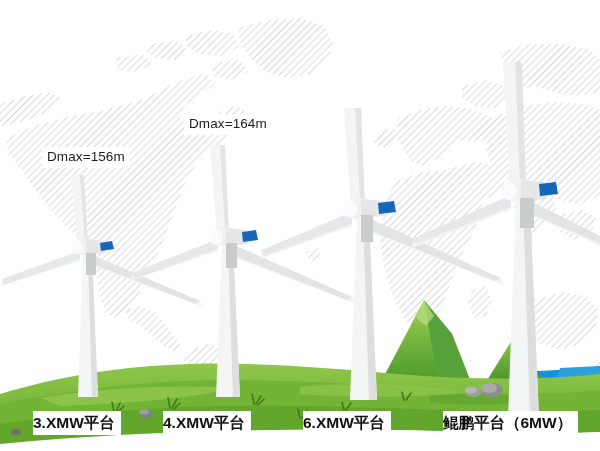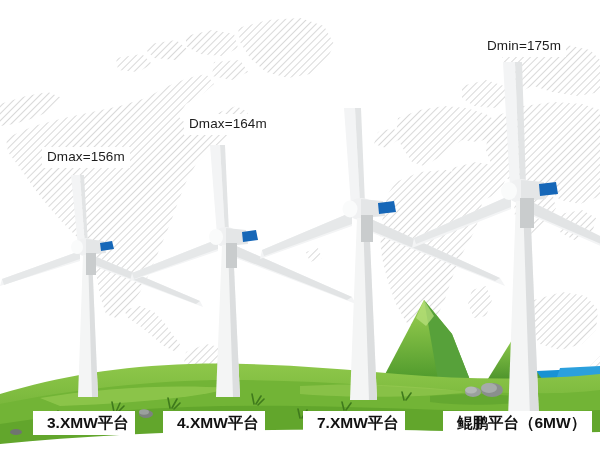--- a/index.html
+++ b/index.html
@@ -40,21 +40,21 @@
   }
 
   
   .plabel{
     position:absolute;
     background:#ffffff;
     color:#111111;
     font-weight:bold;
     white-space:nowrap;
     text-align:center;
-    padding:2px 6px 3px 14px;
+    padding:2px 6px 3px 0;
     line-height:19px;
   }
   .plabel.cn{font-size:15.5px;}
 </style>
 </head>
 <body>
 
 <div id="stage">
 
   <svg id="mapLayer" viewBox="0 0 600 451" width="600" height="451" preserveAspectRatio="none">
@@ -290,20 +290,19 @@
       <path d="M129,118 L152,120 L154,137 L129,139 Z" fill="#e4e6e7"></path>
       <path d="M147,122 L164,120 L166,132 L148,134 Z" fill="#1667b8"></path>
       <ellipse cx="117" cy="129" rx="8" ry="9" fill="#fafbfb"></ellipse>
     </g>
     <g>
       <path d="M124,139 L138,139 L147,356 L116,356 Z" fill="#f4f5f5"></path>
       <path d="M131,139 L138,139 L147,356 L138,356 Z" fill="#dcdedf"></path>
       <rect x="128" y="136" width="14" height="30" fill="#c9cccd"></rect>
     </g>
   </svg>
-  <div class="dcallout" style="left:482px;top:36px;">Dmin=175m</div>
 
   <div class="plabel cn" style="left:33px;top:411px;">3.XMW平台</div>
   <div class="plabel cn" style="left:163px;top:411px;text-align:right;">4.XMW平台</div>
-  <div class="plabel cn" style="left:303px;top:411px;">7.XMW平台</div>
+  <div class="plabel cn" style="left:303px;top:411px;">6.XMW平台</div>
   <div class="plabel cn" style="left:443px;top:411px;">鲲鹏平台（6MW）</div>
 
 </div>
 
 </body></html>

